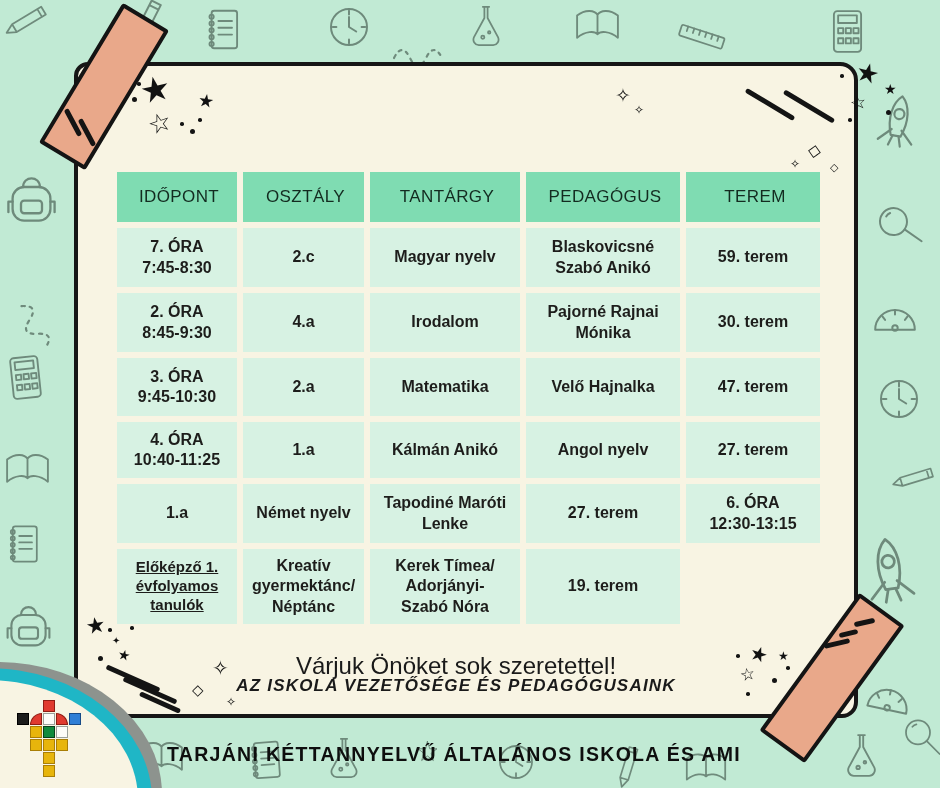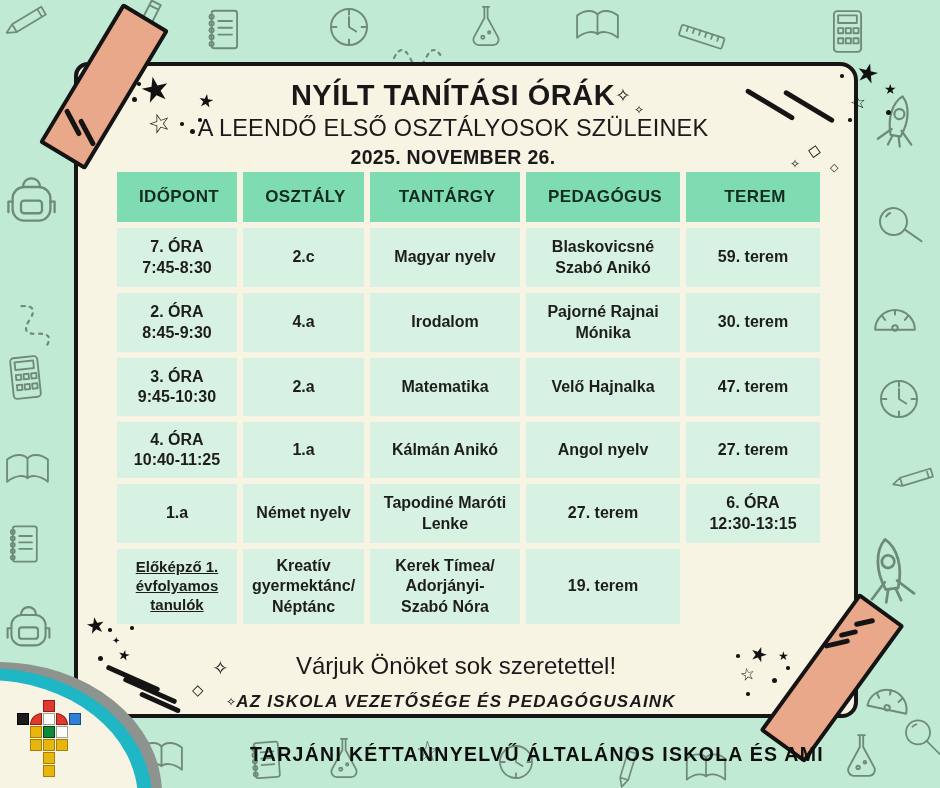--- a/index.html
+++ b/index.html
@@ -14,27 +14,27 @@
   .head{position:absolute;left:0;right:26px;top:13px;text-align:center;}
   .title{font-size:29px;font-weight:700;letter-spacing:.5px;color:#181818;}
   .subtitle{font-size:23.5px;font-weight:500;margin-top:3px;letter-spacing:.2px;}
   .date{font-size:19.5px;font-weight:800;margin-top:4px;letter-spacing:.3px;}
 
   .sched{position:absolute;left:39px;top:106px;display:grid;
          grid-template-columns:120px 121px 150px 154px 134px;
          grid-template-rows:50px 59px 59px 58px 56px 59px 75px;gap:6px;}
   .hcell,.cell{display:flex;flex-direction:column;align-items:center;justify-content:center;
          text-align:center;line-height:1.26;box-sizing:border-box;padding:2px 8px;}
-  .hcell{background:#7fdcb2;font-weight:700;font-size:17px;color:#132b20;letter-spacing:.4px;padding-left:12px;}
+  .hcell{background:#7fdcb2;font-weight:400;font-size:17px;color:#132b20;letter-spacing:.4px;padding-left:12px;}
   .cell{background:#d7f2e3;font-size:16px;font-weight:600;color:#1d1d1b;}
   .cell.c-ped{padding:2px 10px;}
   .cell.c-small{font-size:15px;text-decoration:underline;}
 
   .close1{position:absolute;left:0;right:20px;top:586px;text-align:center;font-size:24px;font-weight:500;}
-  .close2{position:absolute;left:0;right:20px;top:626px;text-align:center;font-size:17px;font-weight:600;
+  .close2{position:absolute;left:0;right:20px;top:610px;text-align:center;font-size:17px;font-weight:600;
           font-style:italic;letter-spacing:1.2px;}
 
   .tape{position:absolute;background:#e9a88a;border:4px solid #141414;border-radius:3px;box-sizing:border-box;z-index:3;}
   .tape-tl{left:77px;top:5px;width:54px;height:163px;transform:rotate(31deg);}
   .tape-br{left:804px;top:593px;width:56px;height:170px;transform:rotate(36deg);}
 
   .ln{position:absolute;height:5px;background:#141414;border-radius:3px;z-index:4;}
   .st{position:absolute;line-height:1;color:#111;z-index:3;user-select:none;}
   .dt{position:absolute;width:5px;height:5px;background:#141414;border-radius:50%;z-index:3;}
   .dt.sm{width:3.5px;height:3.5px;}
@@ -45,21 +45,21 @@
   .tile{position:absolute;width:12px;height:12px;box-sizing:border-box;border:1.8px solid #000;z-index:4;}
   .t-red{background:#e03a2f;border-color:#8f1d14;}
   .t-black{background:#1c1c1c;border-color:#000;}
   .t-white{background:#fcfcf8;border-color:#9aa09a;}
   .t-blue{background:#2f7fd6;border-color:#174a86;}
   .t-yellow{background:#e7b50c;border-color:#a97e06;}
   .t-green{background:#0f8a3c;border-color:#07401c;}
   .t-qtl{border-radius:100% 0 0 0;}
   .t-qtr{border-radius:0 100% 0 0;}
 
-  .school{position:absolute;left:124px;top:743px;width:700px;text-align:right;
+  .school{position:absolute;left:104px;top:743px;width:700px;text-align:center;
           font-size:19.5px;font-weight:800;letter-spacing:1.3px;color:#0e0e0e;z-index:4;}
 </style>
 </head>
 <body>
 
 <div class="stage">
 
   <svg class="bg-doodles" width="940" height="788" aria-hidden="true">
     <defs>
       <g id="sym-clock" class="dd">
@@ -158,25 +158,20 @@
     <use href="#sym-star-o" transform="translate(414,738) scale(.45)"></use>
     <use href="#sym-clock" transform="translate(492,738) scale(.8)"></use>
     <use href="#sym-pencil" transform="translate(606,742) scale(.75) rotate(-28 30 30)"></use>
     <use href="#sym-book" transform="translate(682,746) scale(.8)"></use>
     <use href="#sym-flask" transform="translate(836,730) scale(.85)"></use>
     <use href="#sym-magnifier" transform="translate(898,714) scale(.8)"></use>
   </svg>
 
   <div class="paper">
 
-    <div class="head">
-      <div class="title">NYÍLT TANÍTÁSI ÓRÁK</div>
-      <div class="subtitle">A LEENDŐ ELSŐ OSZTÁLYOSOK SZÜLEINEK</div>
-      <div class="date">2025. NOVEMBER 26.</div>
-    </div>
 
     <span class="st" style="left:62px;top:6px;font-size:34px;transform:rotate(-12deg)">★</span>
     <span class="st" style="left:120px;top:26px;font-size:18px;transform:rotate(8deg)">★</span>
     <span class="st" style="left:70px;top:44px;font-size:26px;transform:rotate(-18deg)">☆</span>
     <i class="dt" style="left:54px;top:31px"></i>
       <i class="dt sm" style="left:59px;top:16px"></i>
     <i class="dt sm" style="left:102px;top:56px"></i>
       <i class="dt" style="left:112px;top:63px"></i>
     <i class="dt sm" style="left:120px;top:52px"></i>
 

